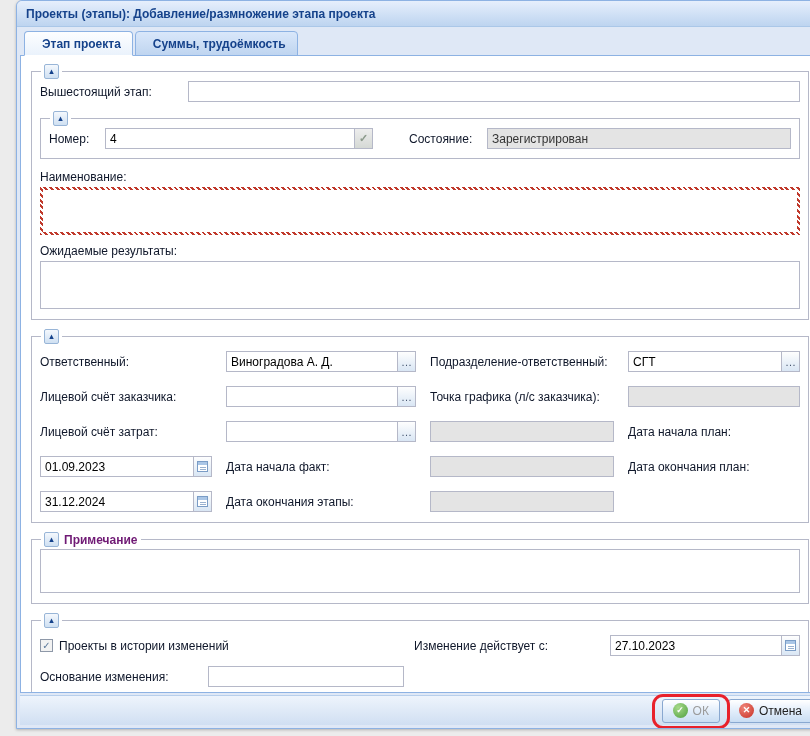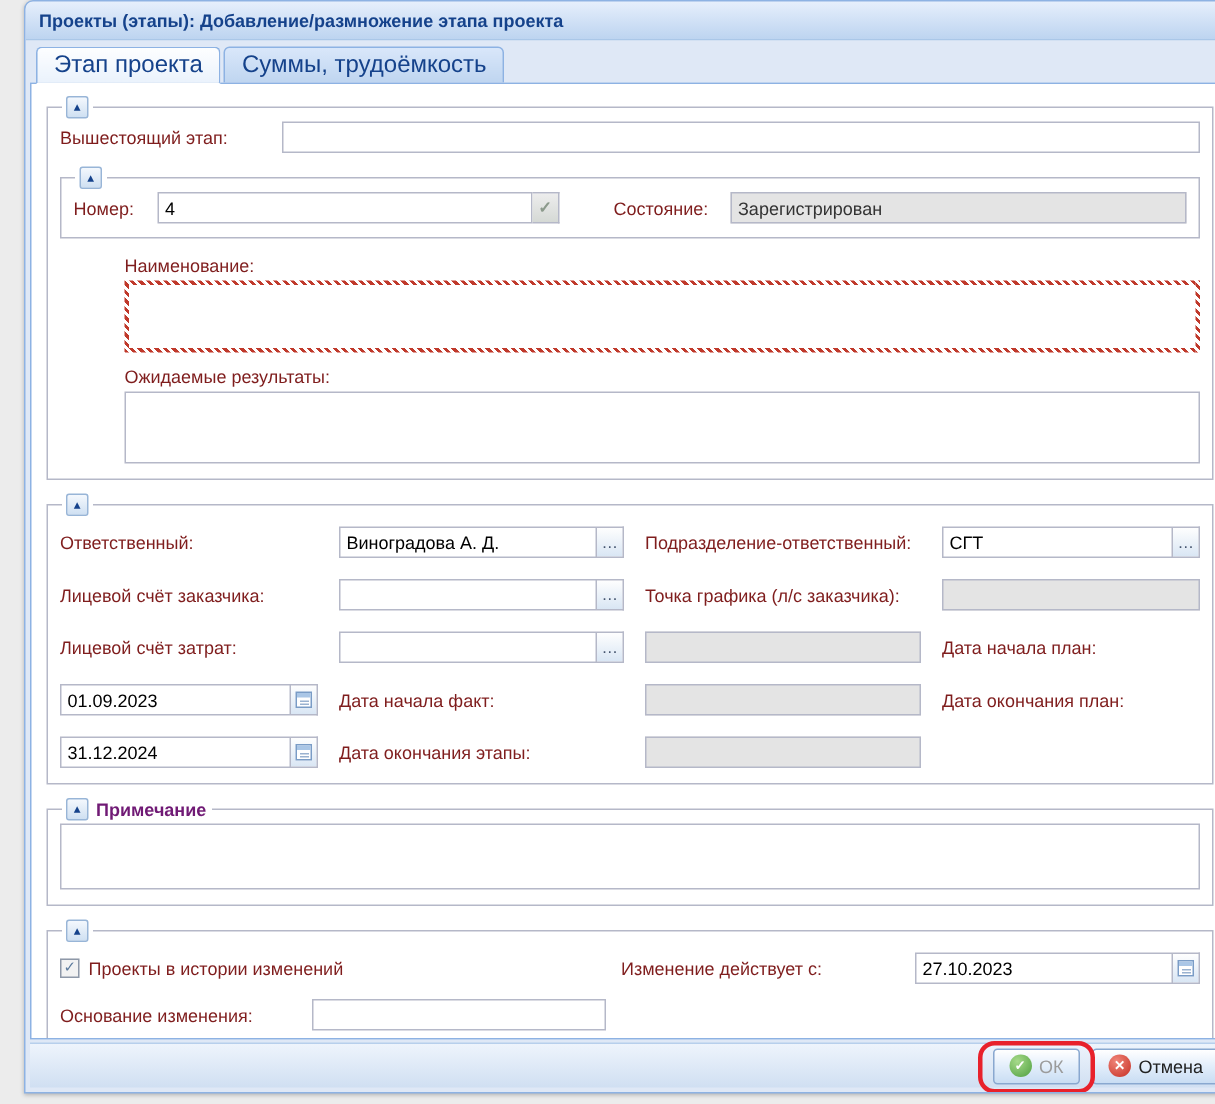--- a/index.html
+++ b/index.html
@@ -22,42 +22,42 @@
   }
   .title-text { font-weight:bold; font-size:12px; color:#15428b; }
 
   .tabstrip { flex:none; display:flex; gap:2px; padding:4px 3px 0 7px; height:29px; margin-bottom:-1px; }
   .tab {
     height:25px; padding:0 11px; display:flex; align-items:center;
     border:1px solid #8db2e3; border-radius:4px 4px 0 0;
     background:linear-gradient(#d9e7fa, #bfd5f0); cursor:pointer; position:relative;
   }
   .tab.active { background:linear-gradient(#fdfeff, #eaf2fc); border-bottom:1px solid #fff; z-index:2; }
-  .tab-label { font-size:16px; font-weight:normal; color:#15428b; white-space:nowrap; }
+  .tab-label { font-size:12px; font-weight:bold; color:#15428b; white-space:nowrap;margin-left:6px; }
 
   .content {
     flex:1; margin:0 3px; border:1px solid #8db2e3; background:#fff;
     padding:8px 10px; overflow:hidden; position:relative; z-index:1;
   }
 
   .fs { border:1px solid #b5b8c8; margin:0 0 9px; padding:2px 8px 10px; min-width:0; }
   .fs.inner { margin:9px 0 11px; padding:2px 8px 9px; }
   .fs-legend { display:flex; align-items:center; gap:5px; padding:0 3px; margin-left:1px; }
   .legend-text { font-weight:bold; color:#701a75; font-size:12px; }
 
   .tool {
     width:15px; height:15px; flex:none; border:1px solid #98b5d7; border-radius:2px;
     background:linear-gradient(#f4f8fd, #cfe0f2); color:#15428b;
     font-size:9px; line-height:13px; text-align:center; cursor:pointer; user-select:none;
   }
 
   .row { display:flex; align-items:center; }
-  .stack { margin-top:9px;margin-left:43px; }
+  .stack { margin-top:9px; }
   .stack .lbl { display:block; margin-bottom:3px; }
-  .lbl { font-size:12px; color:#7f1d1d; white-space:nowrap; }
+  .lbl { font-size:12px; color:#0f172a; white-space:nowrap; }
   .grow { flex:1; min-width:0; }
 
   .txt {
     height:21px; border:1px solid #b5b8c8; background:#fff; padding:0 4px;
     font-family:"Liberation Sans", sans-serif; font-size:12px; color:#000; outline:none;
   }
   .area { display:block; width:100%; height:48px; resize:none; padding:2px 4px; overflow:hidden; }
   .area.note { height:44px; }
   .disabled { background:#e4e4e4; color:#333; }
   .invalid { border:3px solid #c0392b;

